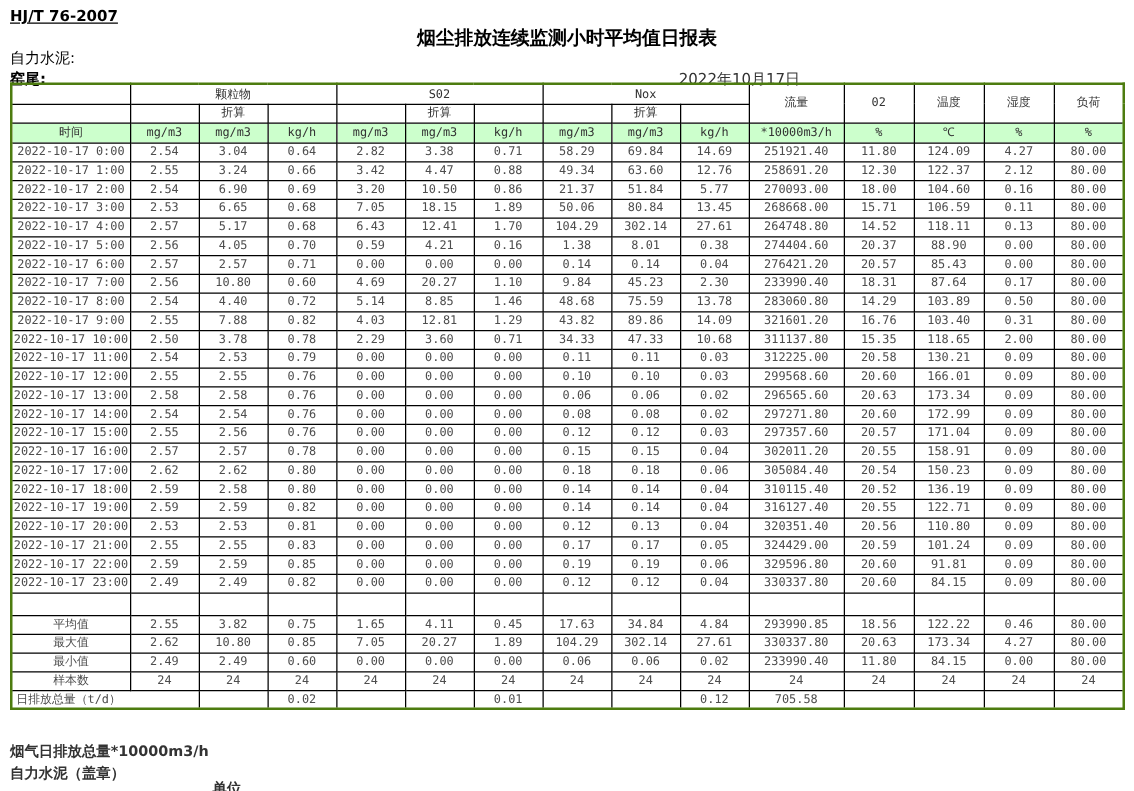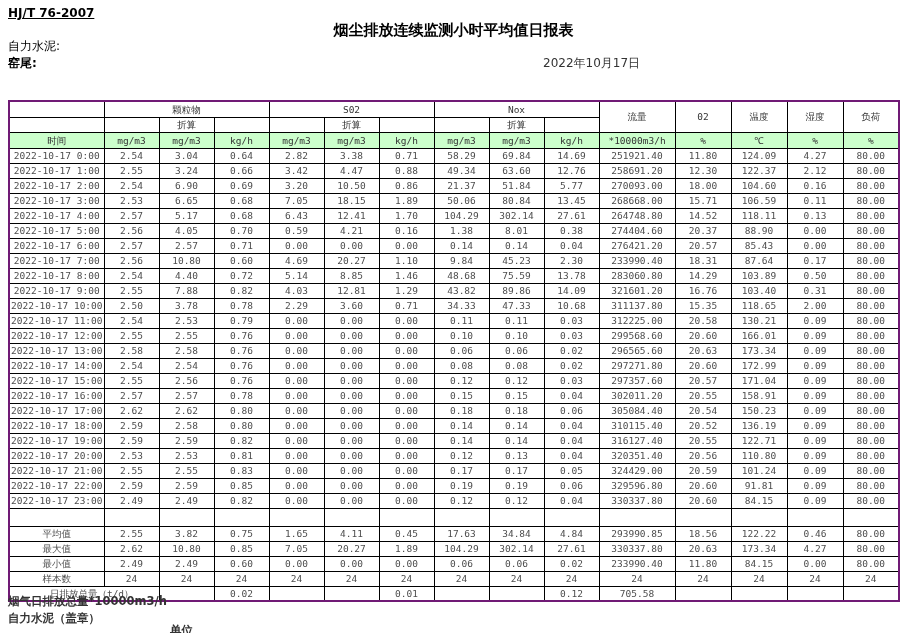--- a/index.html
+++ b/index.html
@@ -8,36 +8,36 @@
     width:907px; height:633px; position:relative; overflow:hidden;
     font-family:"DejaVu Sans","Liberation Sans",sans-serif; color:#000;
   }
   .std-code { position:absolute; top:6px; left:8px; font-size:12px; font-weight:bold;text-decoration:underline; }
   .report-title { position:absolute; top:21px; left:0; width:100%; text-align:center; font-size:15px; font-weight:bold; }
   .company { position:absolute; top:38px; left:8px; font-size:12px; font-weight:normal; }
   .location { position:absolute; top:55px; left:8px; font-size:12px; font-weight:bold; }
   .report-date { position:absolute; top:55px; left:543px; font-size:12px; color:#333; }
 
   table.report {
-    position:absolute; top:100px; left:8px;
+    position:absolute; top:66px; left:8px;
     border-collapse:collapse; table-layout:fixed;
-    border:2px solid #701a75;
+    border:2px solid #4d7c0f;
     font-family:"DejaVu Sans Mono","Liberation Mono",monospace;
     font-size:9.5px; color:#4d4d4d;
   }
   .report th, .report td {
     border:1px solid #000; text-align:center; vertical-align:middle;
     height:15px; line-height:13px; padding:0 1px;
     overflow:hidden; white-space:nowrap; font-weight:normal;
   }
   .report thead th { color:#333; }
   .report thead tr.unit-row th { background:var(--header-bg,#ccffcc); height:16px; }
   .report thead tr.group-row th { height:16px; }
   .report tbody tr.sep td { height:18px; }
-  .report td.c-first.left { text-align:center; padding-left:16px; }
+  .report td.c-first.left { text-align:left; padding-left:3px; }
 
   .footer-gas  { position:absolute; top:594px; left:8px;  font-size:11.5px; font-weight:bold; color:#333; }
   .footer-org  { position:absolute; top:611px; left:8px;  font-size:11.5px; font-weight:bold; color:#333; }
   .footer-unit { position:absolute; top:623px; left:170px; font-size:11.5px; font-weight:bold; color:#333; }
 </style>
 </head>
 <body>
 
 <div class="std-code">HJ/T 76-2007</div>
 <div class="report-title">烟尘排放连续监测小时平均值日报表</div>

